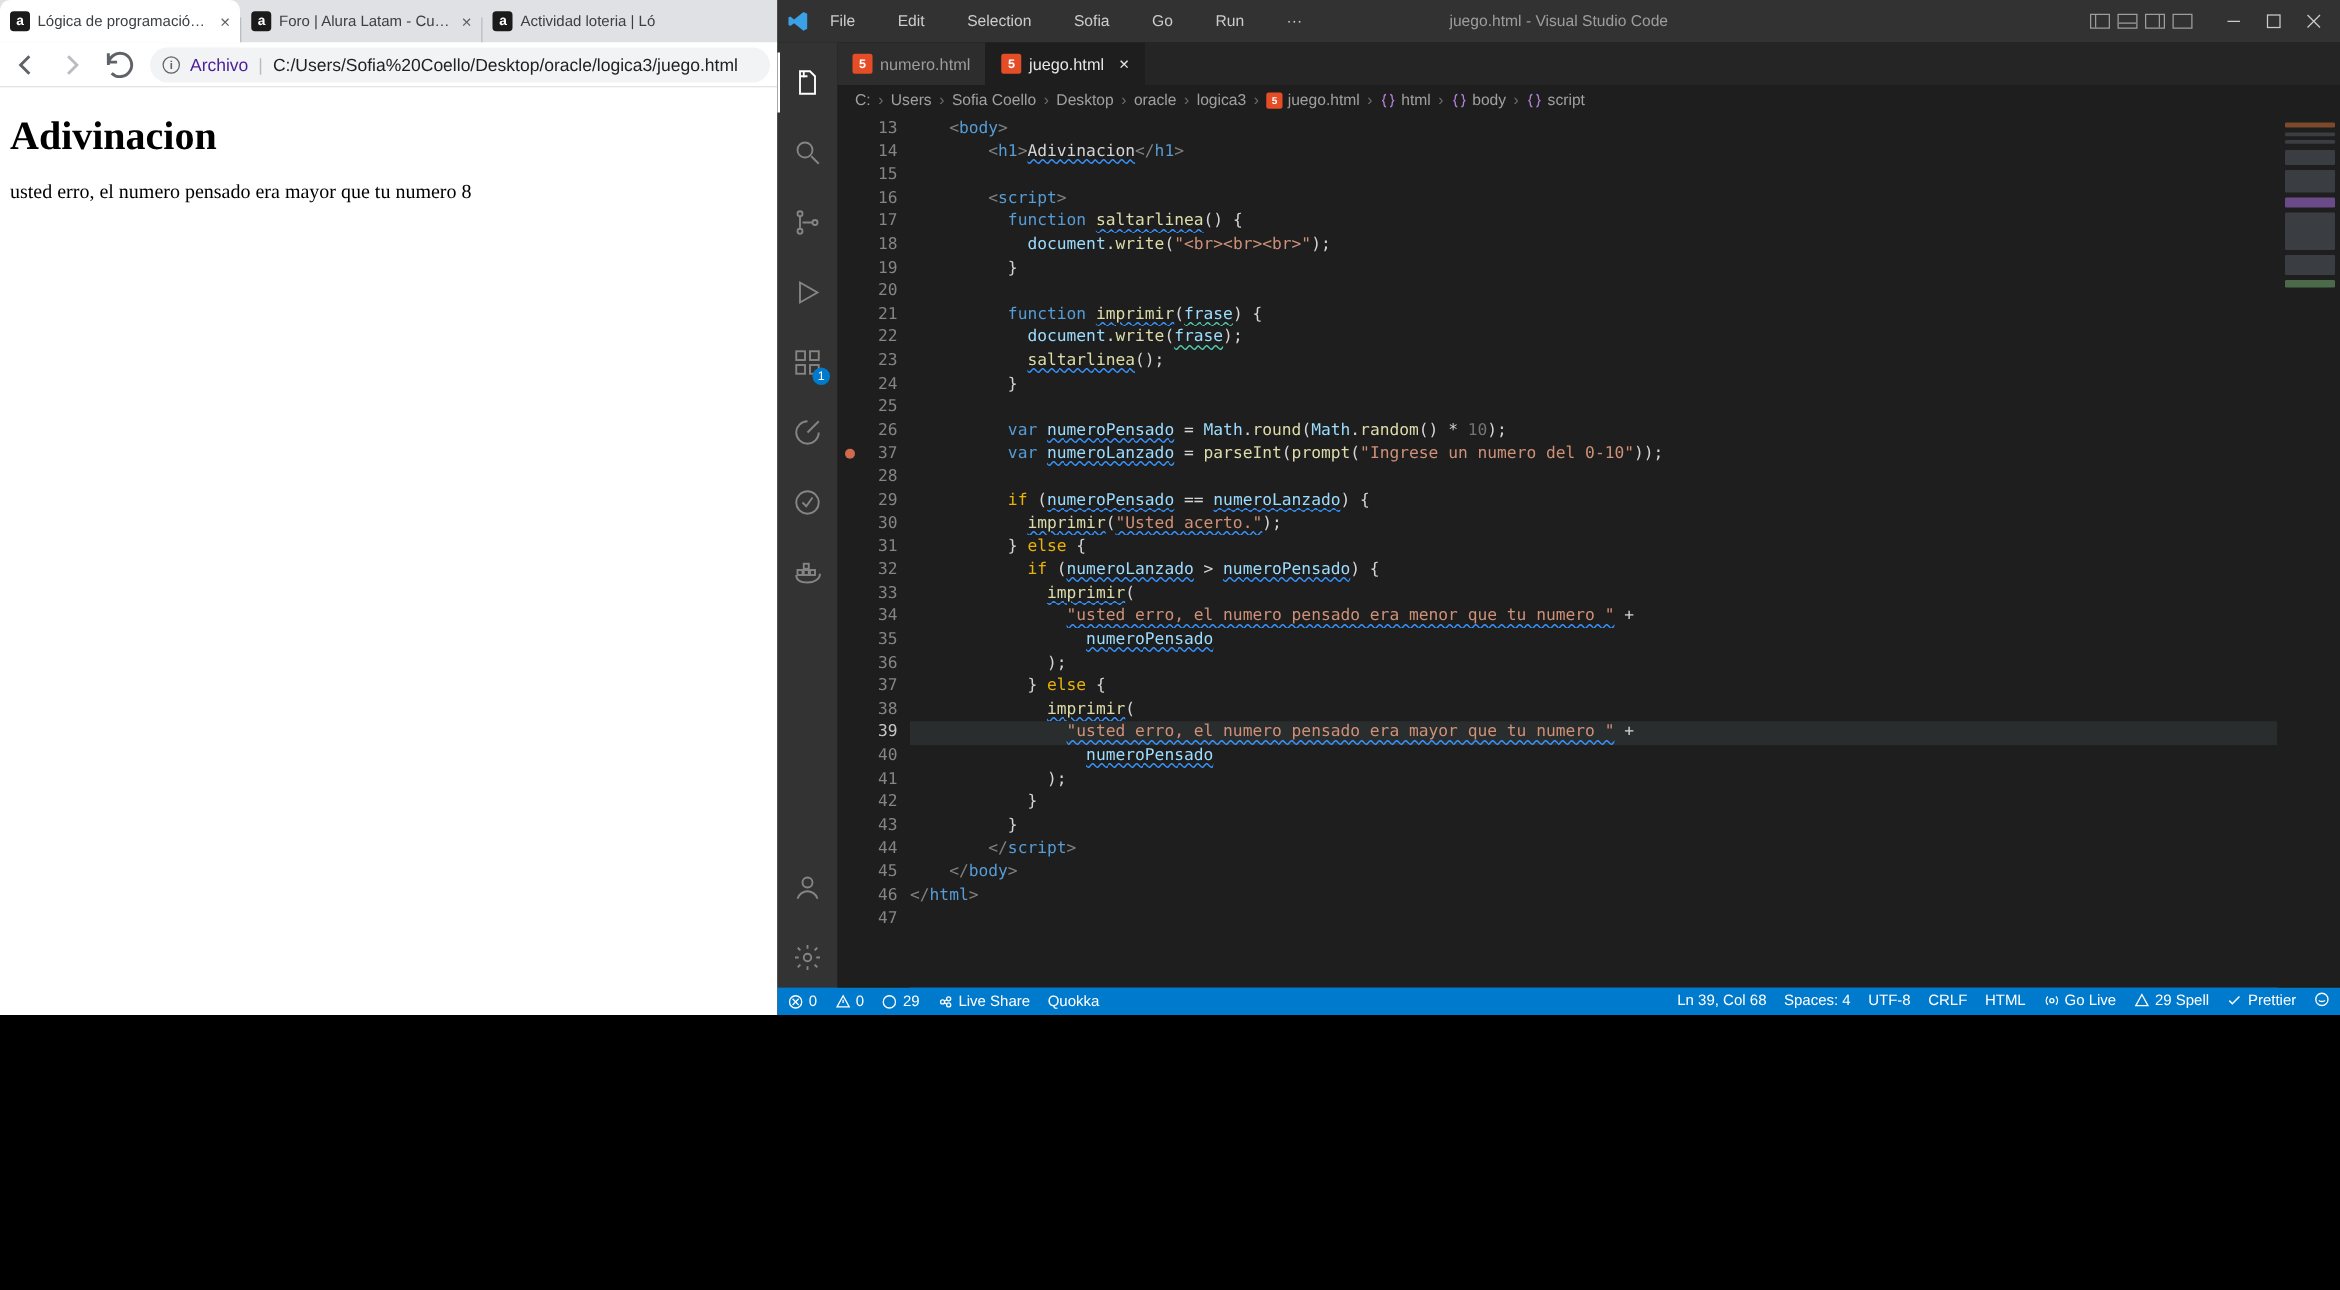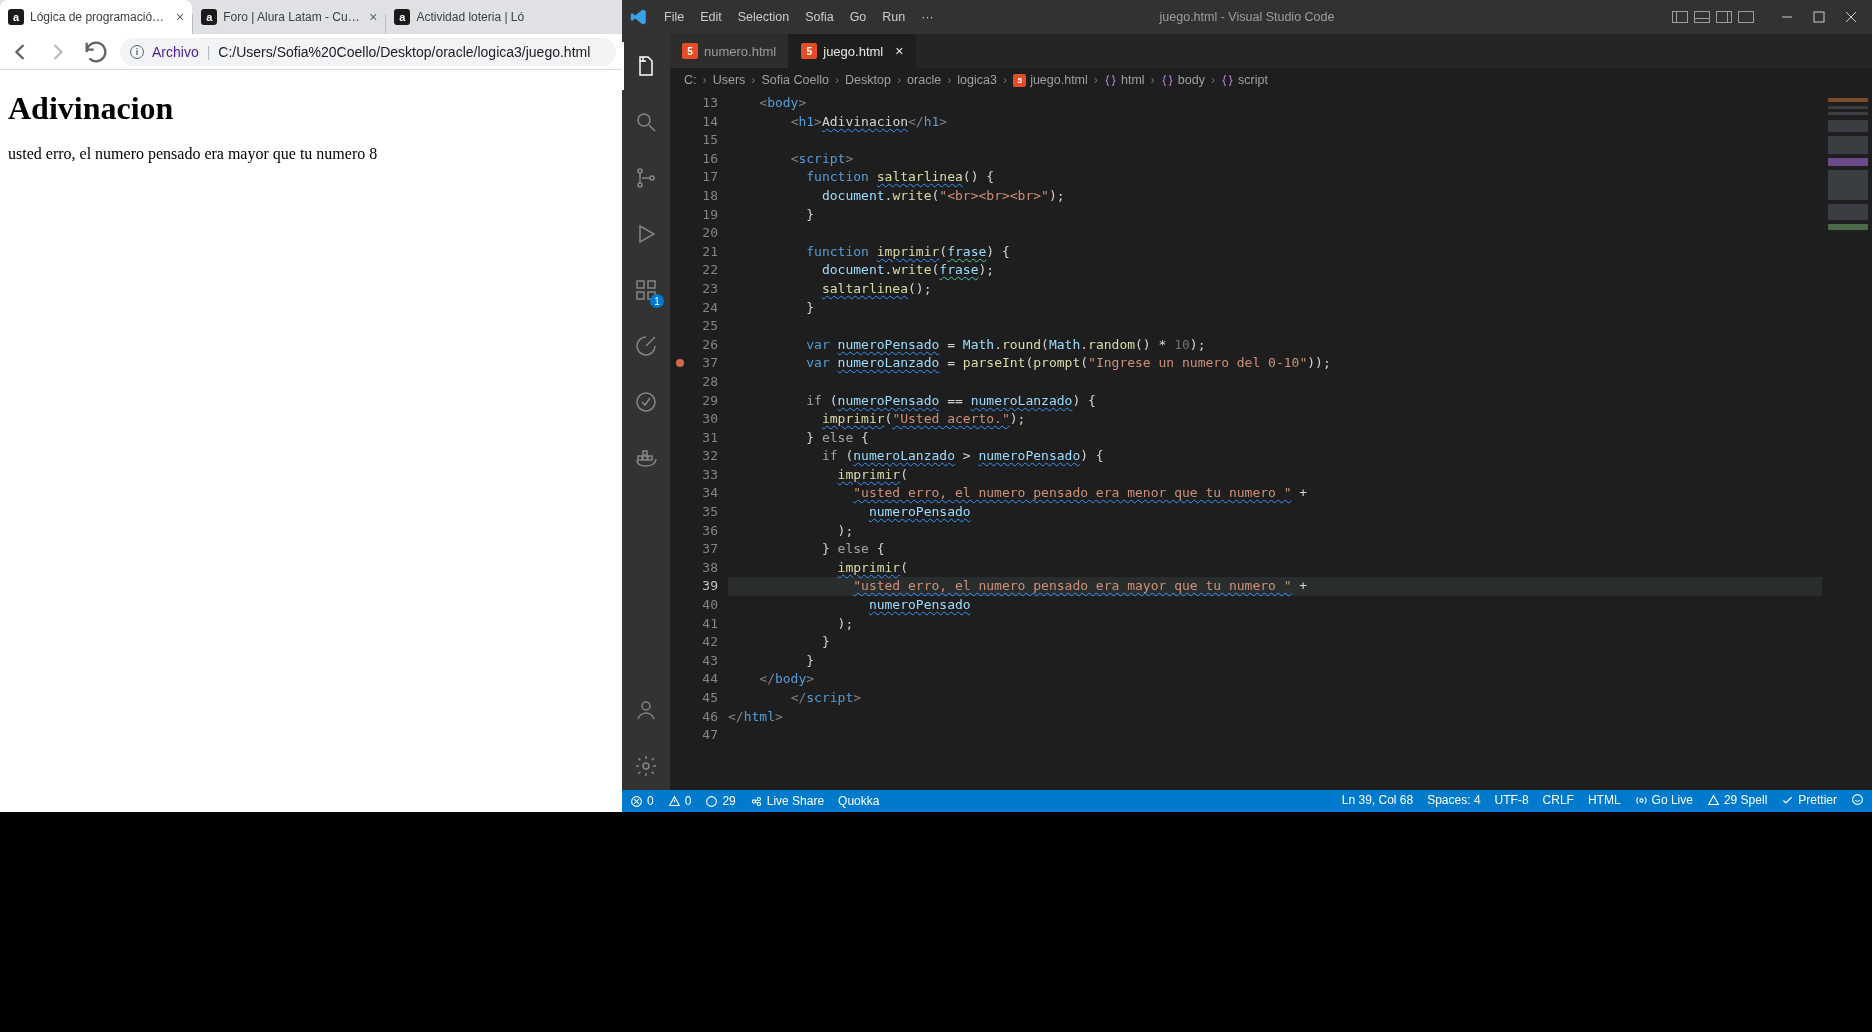--- a/index.html
+++ b/index.html
@@ -23,21 +23,21 @@
   .omni-url { color: #202124; }
   .page { flex: 1; background: #fff; padding: 8px; color: #000; font-family: "Times New Roman", serif; }
   .page h1 { font-size: 32px; font-weight: 700; margin: 12px 0 18px; }
   .page p { font-size: 16px; }
 
   
   .vscode { flex: 1; height: 812px; background: #1e1e1e; color: #ccc; display: flex; flex-direction: column; position: relative; }
   .titlebar { height: 34px; background: #323233; display: flex; align-items: center; font-size: 12px; color: #ccc; }
   .vs-logo { width: 26px; display: flex; align-items: center; justify-content: center; margin-left: 4px; }
   .vs-logo svg { width: 18px; height: 18px; }
-  .menus { display: flex; gap: 0; margin-left: 4px; }
+  .menus { display: flex; gap: 18px; margin-left: 4px; }
   .menus .mi { padding: 4px 8px; color: #ccc; font-size: 12.5px; }
   .title-center { position: absolute; left: 50%; transform: translateX(-50%); color: #9d9d9d; font-size: 12.5px; }
   .winbtns { margin-left: auto; display: flex; align-items: center; gap: 14px; padding: 0 12px; color: #ccc; }
   .winbtns .wb { width: 18px; height: 18px; display: inline-flex; align-items: center; justify-content: center; }
   .winbtns svg { width: 14px; height: 14px; }
   .layout-toggles { display: flex; gap: 6px; margin-right: 10px; }
   .layrect { width: 16px; height: 12px; border: 1.3px solid #9d9d9d; display: inline-block; position: relative; }
   .layrect.l::before { content:""; position:absolute; left:3px; top:0; bottom:0; width:1.3px; background:#9d9d9d; }
   .layrect.b::before { content:""; position:absolute; left:0; right:0; bottom:3px; height:1.3px; background:#9d9d9d; }
   .layrect.r::before { content:""; position:absolute; right:3px; top:0; bottom:0; width:1.3px; background:#9d9d9d; }
@@ -66,21 +66,21 @@
 
   .code-area { flex: 1; display: flex; min-height: 0; position: relative; }
   .gutter { width: 58px; background: #1e1e1e; color: #858585; text-align: right; font-family: Consolas, monospace; font-size: 13px; padding: 2px 10px 0 0; line-height: 18.6px; position: relative; }
   .gutln { height: 18.6px; }
   .gutln.cur { color: #c6c6c6; }
   .gut-dot { position: absolute; left: 6px; width: 8px; height: 8px; background: #cf6a4c; border-radius: 50%; }
   .code { flex: 1; overflow: hidden; font-family: Consolas, monospace; font-size: 13px; line-height: 18.6px; color: #d4d4d4; padding-top: 2px; position: relative; }
   .code .ln { height: 18.6px; white-space: pre; }
   .code .ln.hl { background: #2a2d2e; }
   
-  .k { color: #a3a3a3; }      
+  .k { color: #eab308; }      
   .kb { color: #569cd6; }     
   .fn { color: #dcdcaa; }     
   .s  { color: #ce9178; }     
   .n  { color: #737373; }     
   .v  { color: #9cdcfe; }     
   .c  { color: #d4d4d4; }     
   .tag{ color: #569cd6; }     
   .ang{ color: #808080; }     
   .wavy { text-decoration: underline wavy #3794ff 1px; text-underline-offset: 2px; }
   .wavyg{ text-decoration: underline wavy #4ec9b0 1px; text-underline-offset: 2px; }
@@ -379,22 +379,22 @@
 <div class="ln">                <span class="s wavy">"usted erro, el numero pensado era menor que tu numero "</span> <span class="c">+</span></div>
 <div class="ln">                  <span class="v wavy">numeroPensado</span></div>
 <div class="ln">              <span class="c">);</span></div>
 <div class="ln">            <span class="c">}</span> <span class="k">else</span> <span class="c">{</span></div>
 <div class="ln">              <span class="fn wavy">imprimir</span><span class="c">(</span></div>
 <div class="ln hl">                <span class="s wavy">"usted erro, el numero pensado era mayor que tu numero "</span> <span class="c">+</span></div>
 <div class="ln">                  <span class="v wavy">numeroPensado</span></div>
 <div class="ln">              <span class="c">);</span></div>
 <div class="ln">            <span class="c">}</span></div>
 <div class="ln">          <span class="c">}</span></div>
+<div class="ln">        <span class="ang">&lt;/</span><span class="tag">script</span><span class="ang">&gt;</span></div>
 <div class="ln">    <span class="ang">&lt;/</span><span class="tag">body</span><span class="ang">&gt;</span></div>
-<div class="ln">        <span class="ang">&lt;/</span><span class="tag">script</span><span class="ang">&gt;</span></div>
 <div class="ln"><span class="ang">&lt;/</span><span class="tag">html</span><span class="ang">&gt;</span></div>
 <div class="ln"> </div>
           </div>
           <div class="minimap">
             <div class="chunk" style="top:6px;height:4px;background:#7a4a2a"></div>
             <div class="chunk" style="top:14px;height:3px"></div>
             <div class="chunk" style="top:20px;height:3px"></div>
             <div class="chunk" style="top:28px;height:12px"></div>
             <div class="chunk" style="top:44px;height:18px"></div>
             <div class="chunk" style="top:66px;height:8px;background:#6a4a88"></div>

